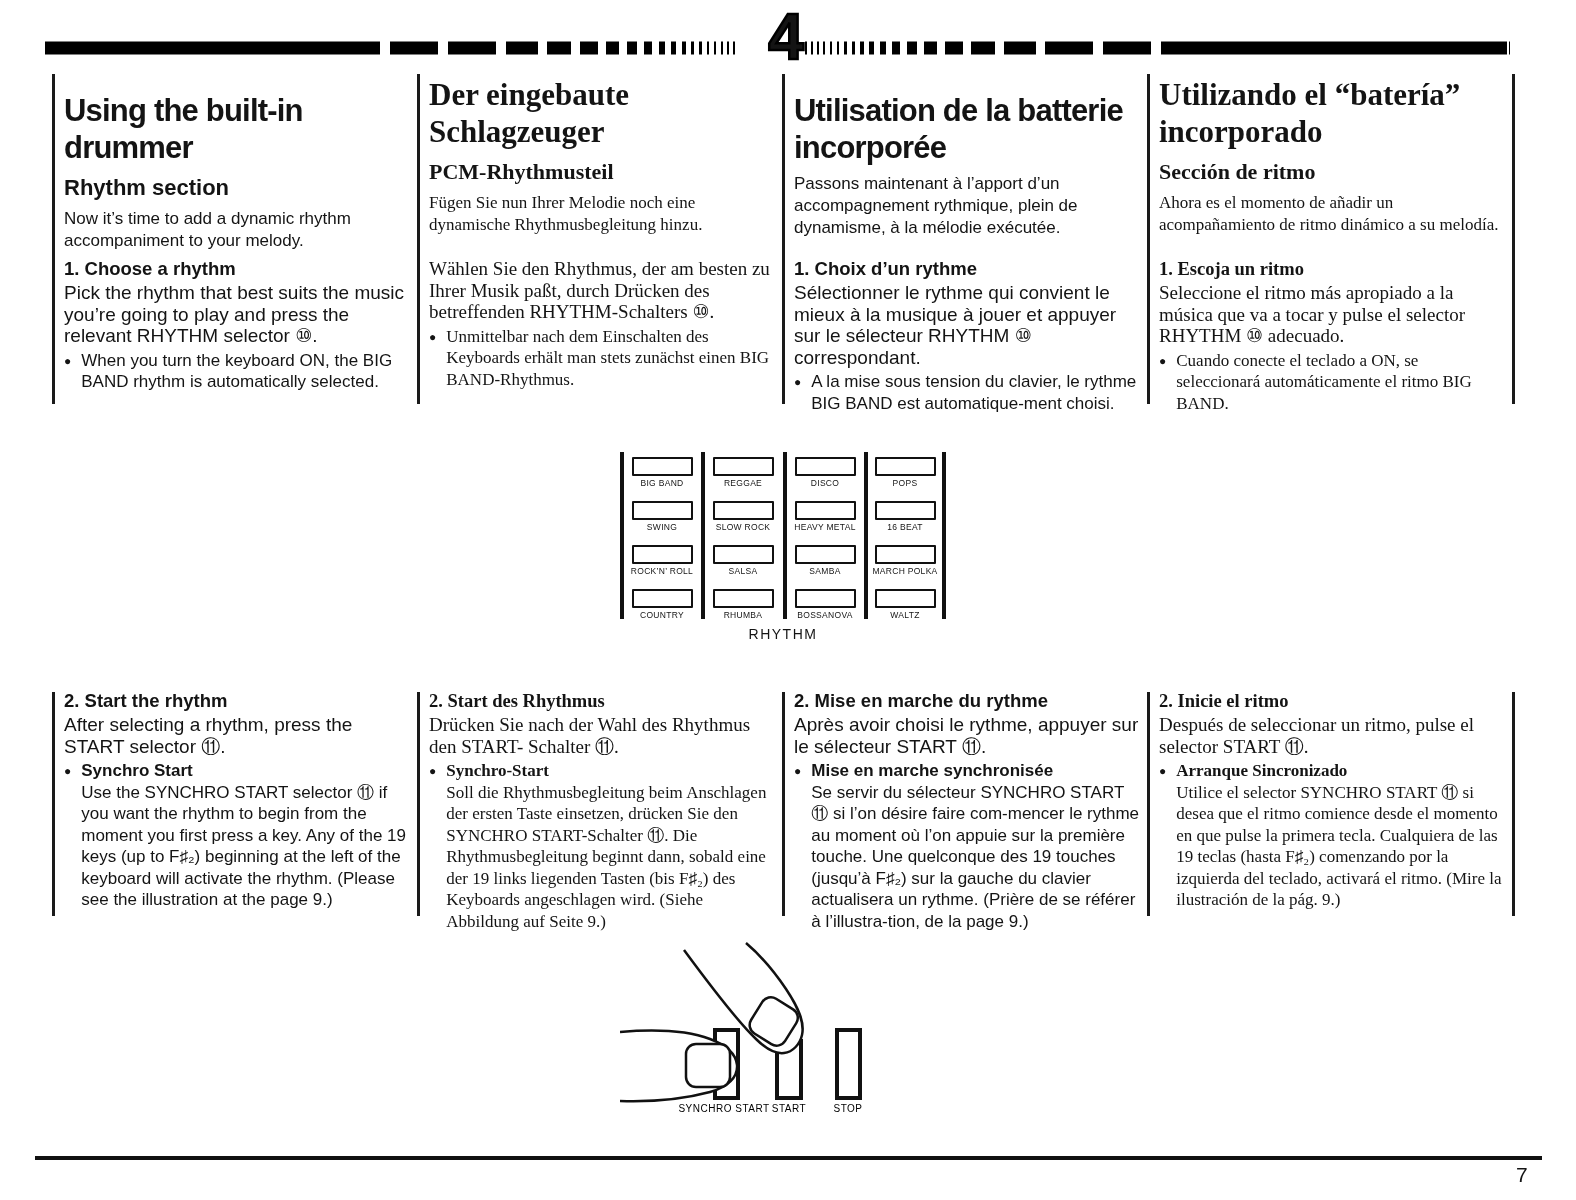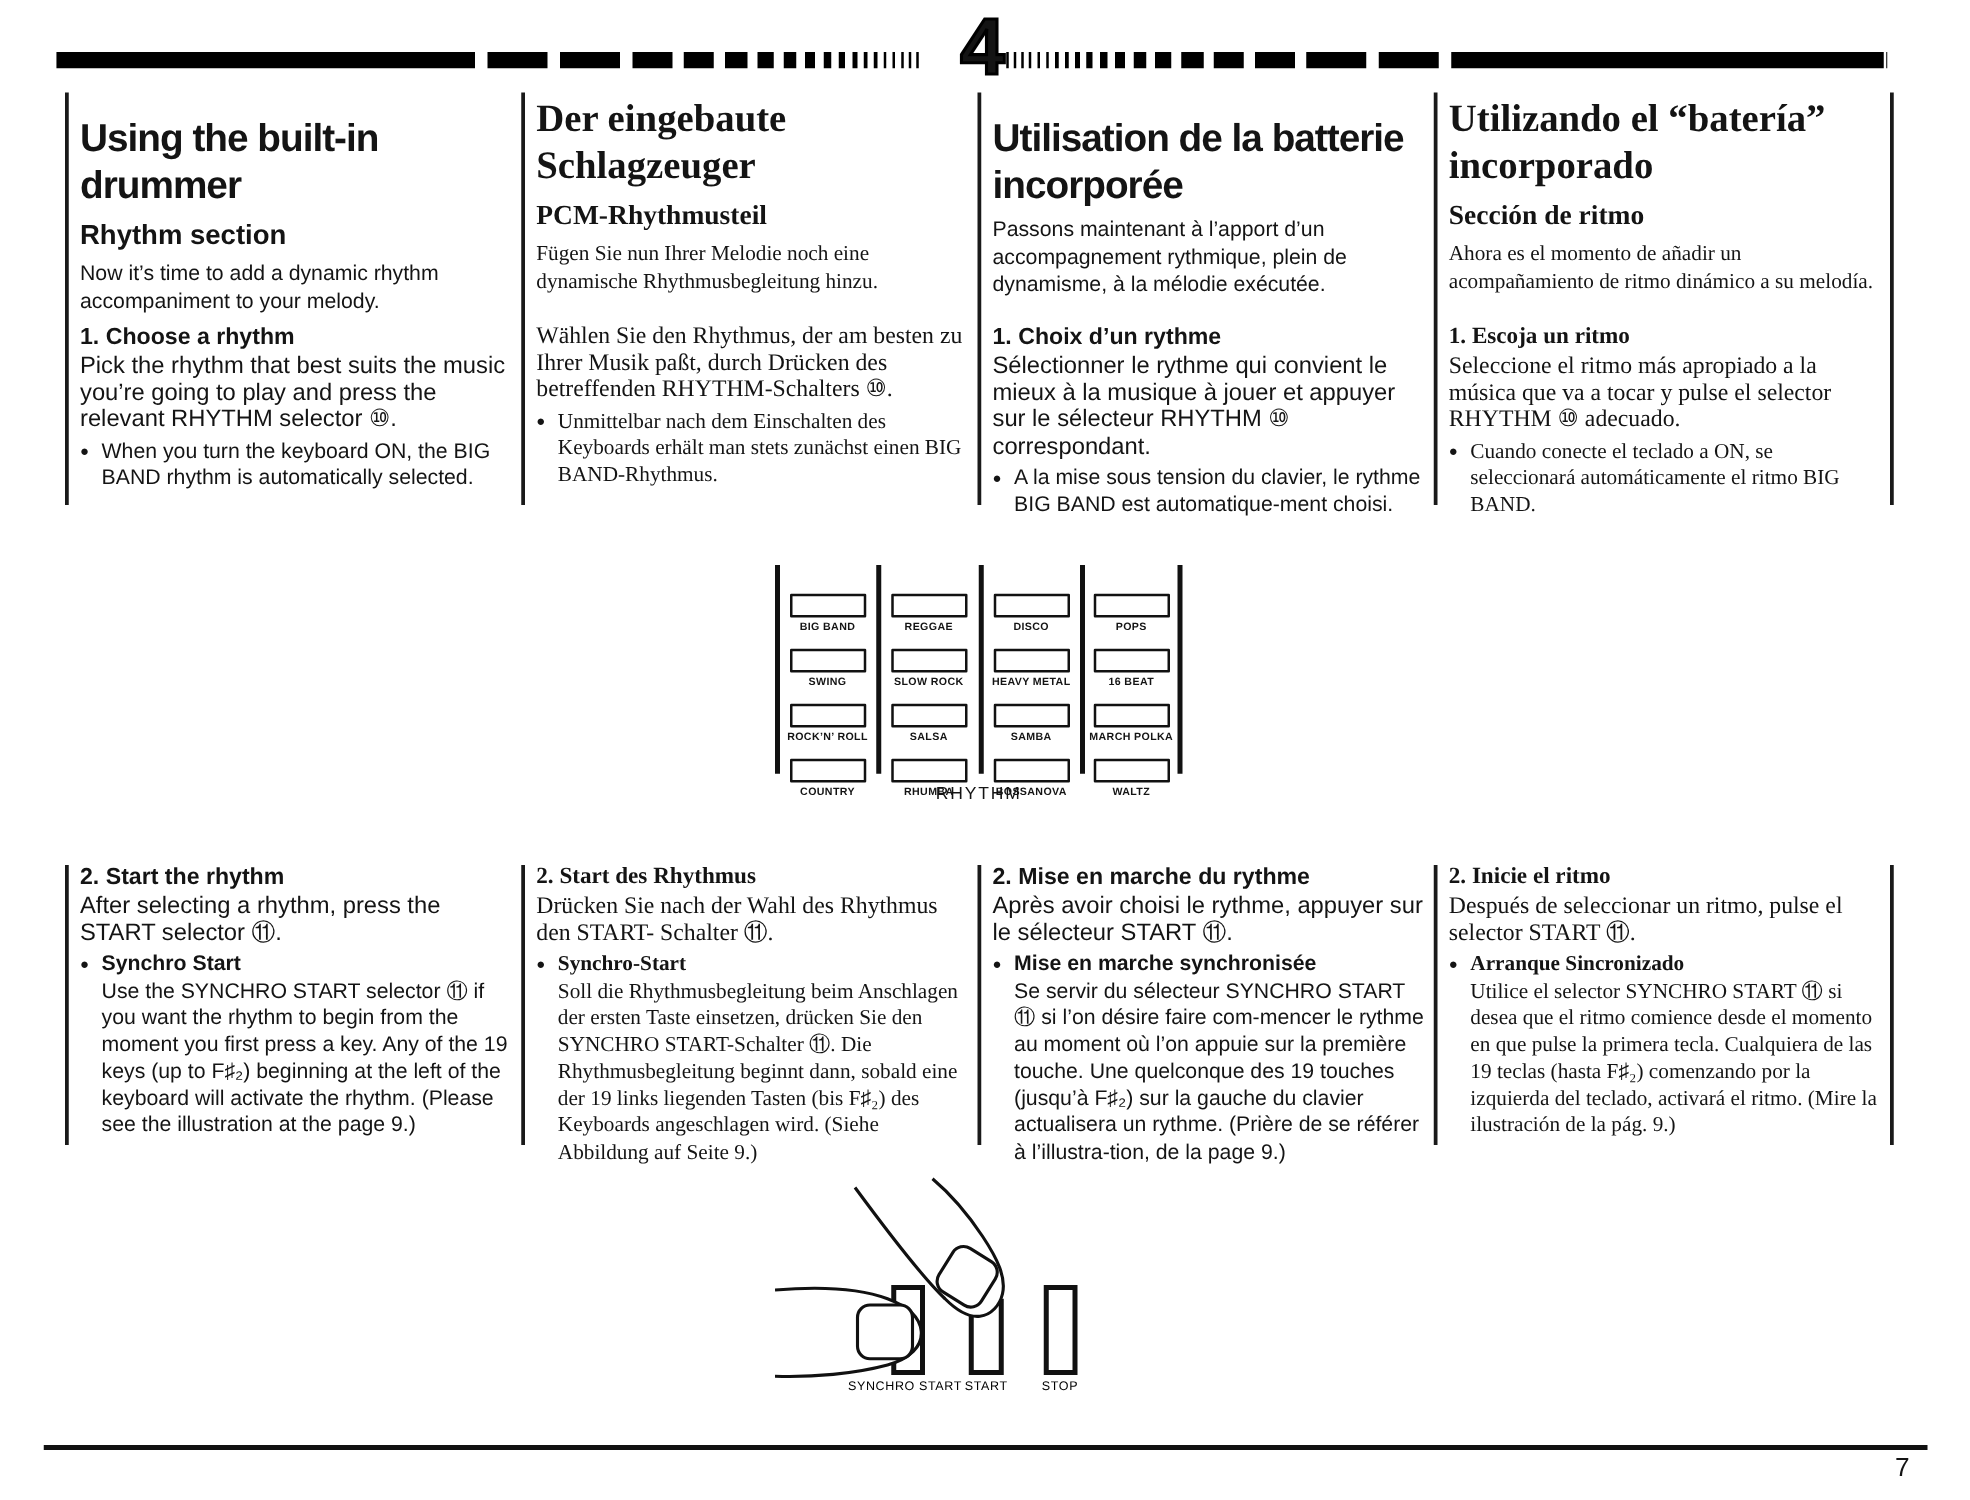--- a/index.html
+++ b/index.html
@@ -30,21 +30,21 @@
   .step1{position:absolute;left:0;right:0;top:182px;}
   .h3{margin:0 0 2px 0;font-size:18.5px;line-height:22px;font-weight:bold;}
   .body{margin:0;font-size:19px;line-height:21.5px;}
   .bullet{display:flex;gap:10px;margin-top:3px;font-size:17px;line-height:21.5px;}
   .bullet .dot{flex:0 0 auto;font-size:12px;line-height:21px;padding-top:1px;}
   .bt-title{font-weight:bold;}
 
   
   .panel{position:absolute;left:620px;top:452px;width:326px;height:170px;}
   .pbar{position:absolute;top:0;width:3.5px;height:167px;background:#111;}
-  .pgroup{position:absolute;top:23px;width:76px;font-weight:bold;}
+  .pgroup{position:absolute;top:5px;width:76px;}
   .prow{margin-bottom:13px;text-align:center;}
   .pbtn{width:57px;height:15px;margin:0 auto;border:2.5px solid #111;border-radius:1px;background:#fff;}
   .plabel{margin-top:2px;font-size:8.5px;letter-spacing:0.3px;font-family:"Liberation Sans",sans-serif;white-space:nowrap;}
   .pcaption{position:absolute;left:620px;top:626px;width:326px;text-align:center;
     font-size:14px;letter-spacing:1.5px;font-family:"Liberation Sans",sans-serif;}
 
   .illus{position:absolute;left:620px;top:940px;}
   svg text{font-family:"Liberation Sans",sans-serif;}
 </style>
 </head>

